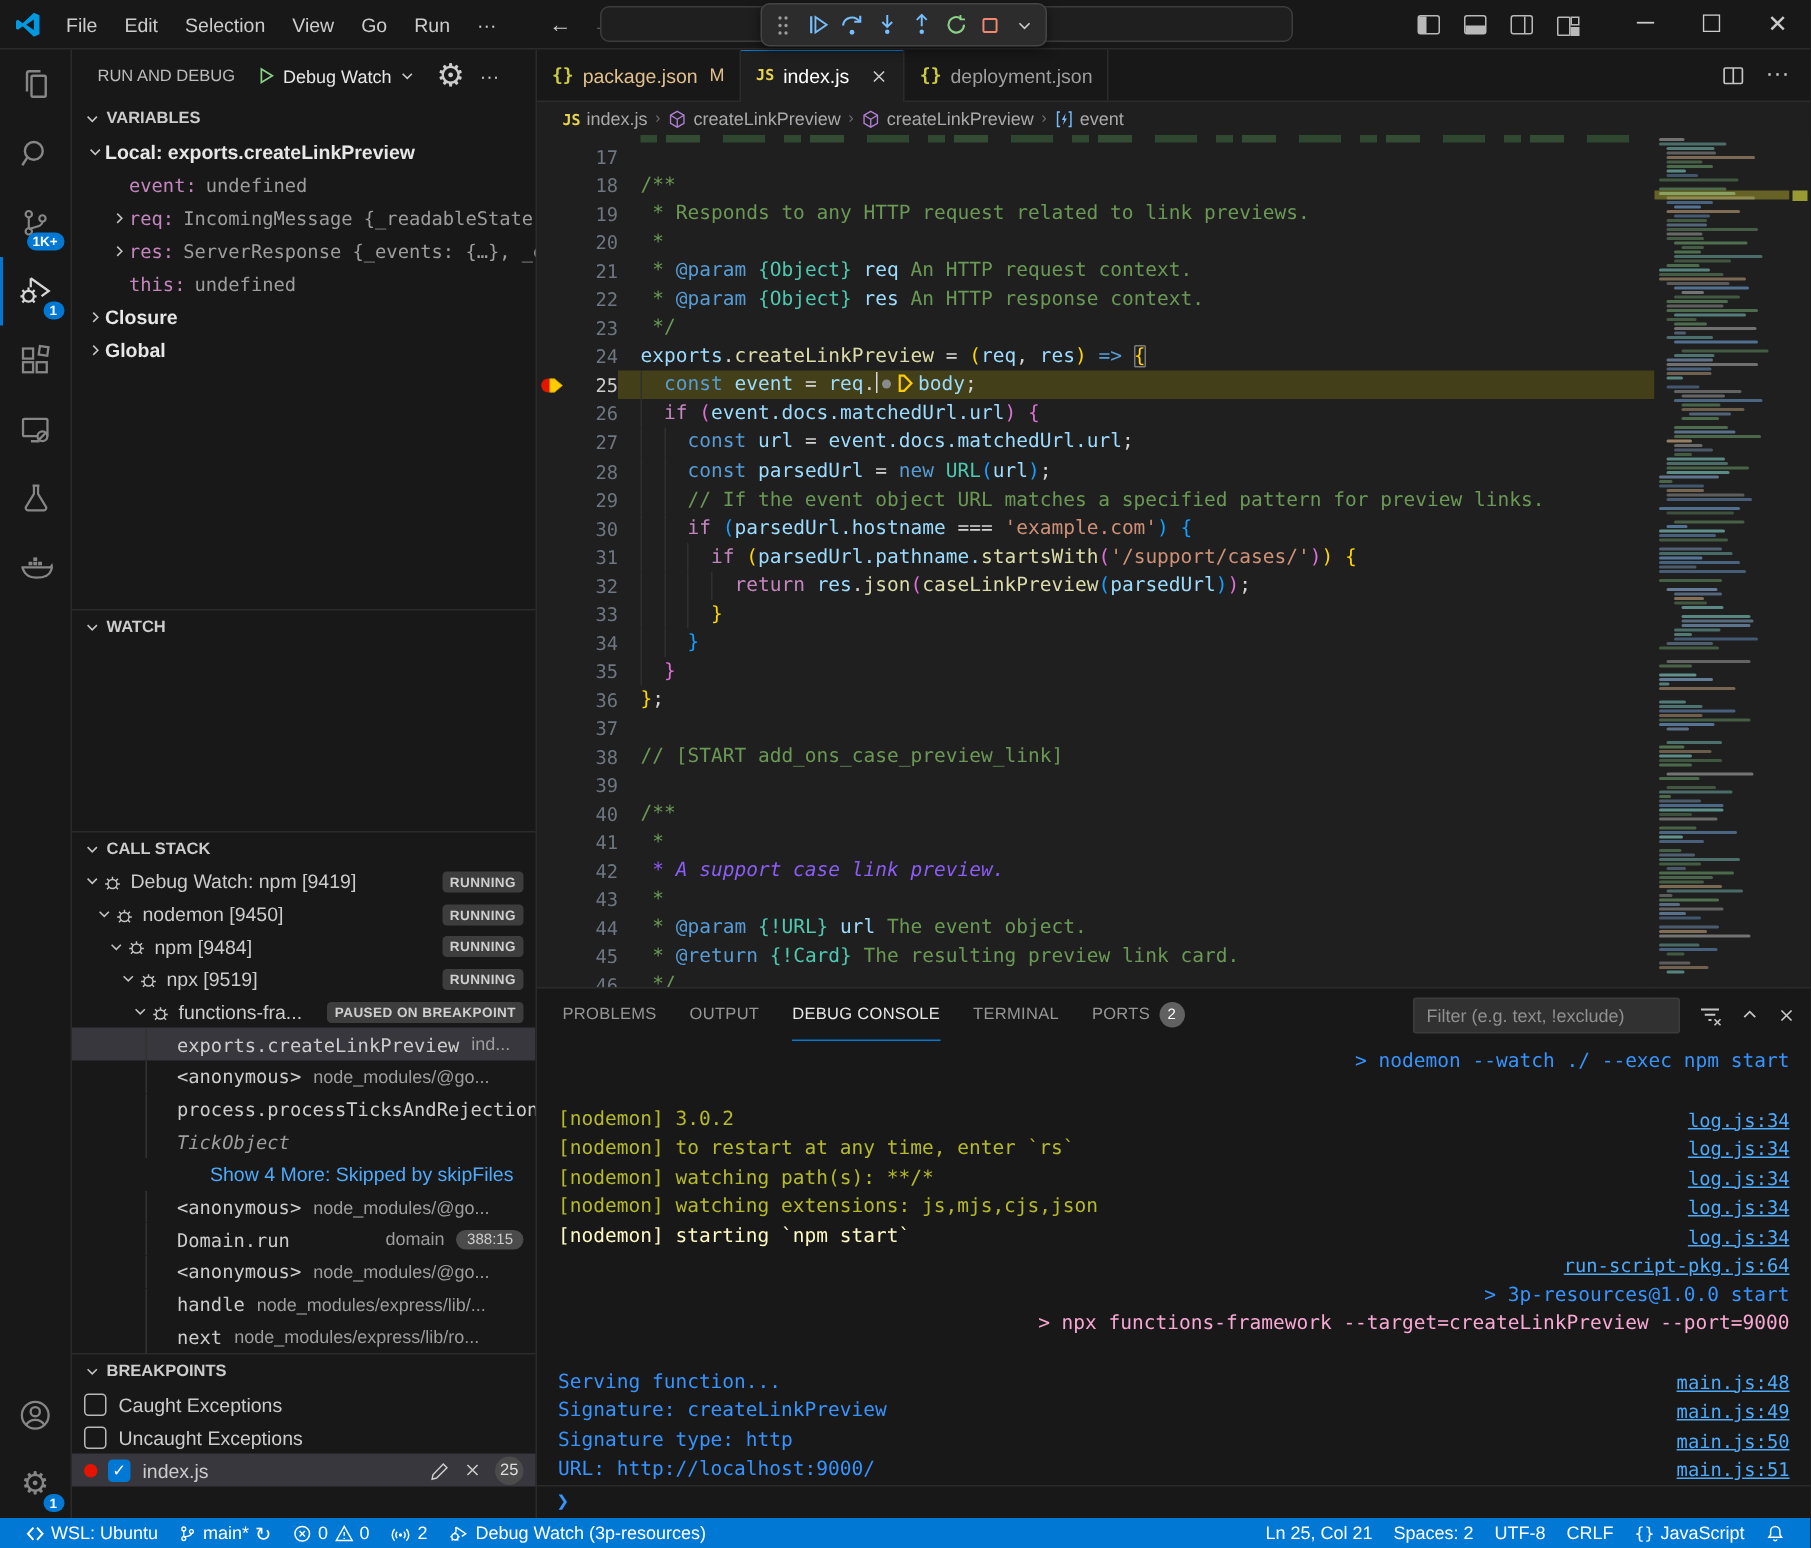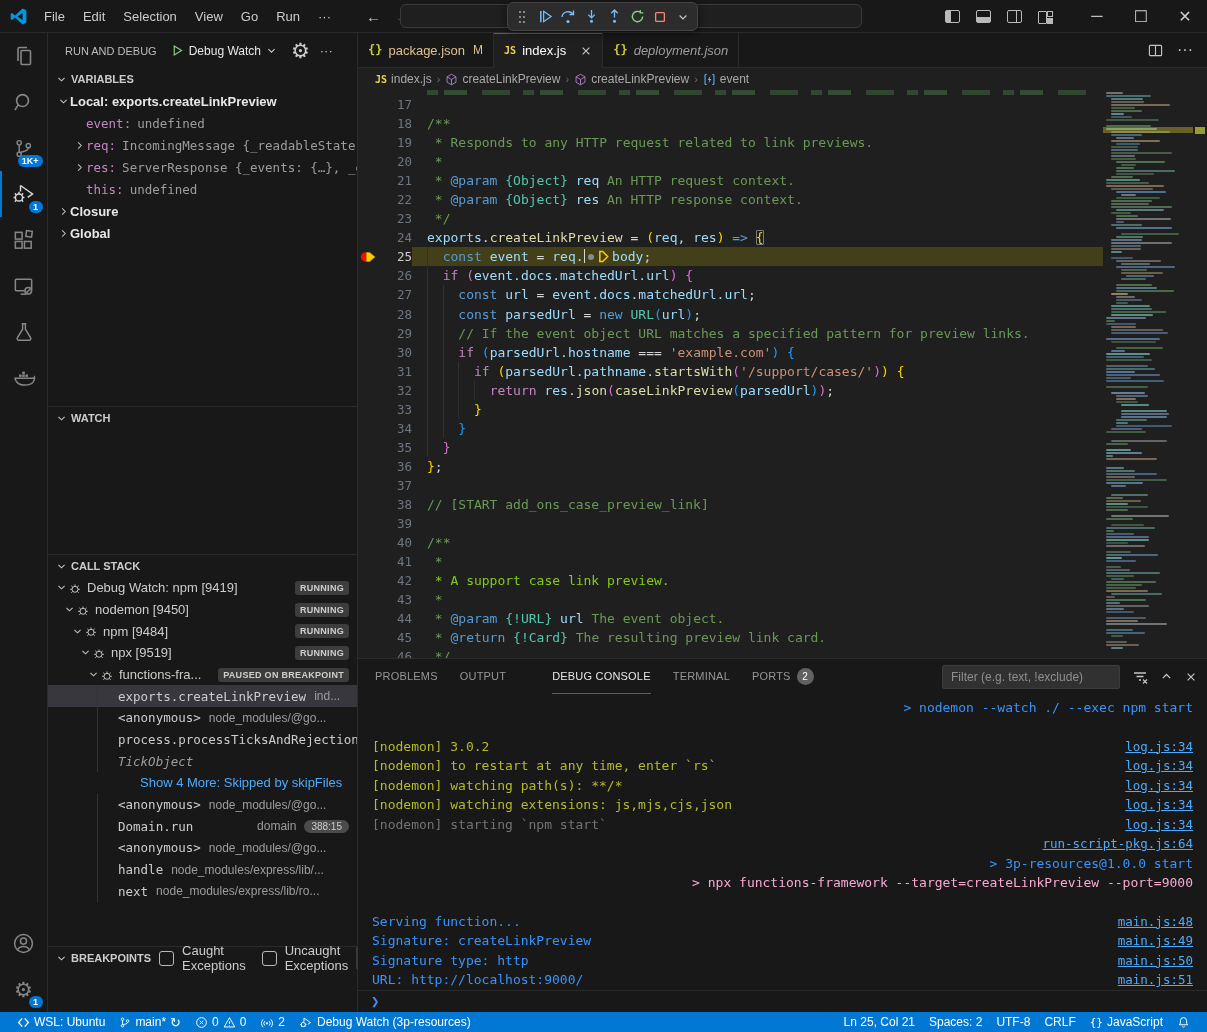--- a/index.html
+++ b/index.html
@@ -124,21 +124,21 @@
   .mm-bar { position:absolute; height:2px; border-radius:1px; }
   .mm-hl { position:absolute; left:0; right:0; height:6px; background:rgba(210,200,50,.4); }
   .vscroll { position:absolute; right:0; top:0; bottom:0; width:14px; background:#1f1f1f; }
   .vs-mark { position:absolute; left:2px; right:2px; height:7px; background:#9a9a33; }
 
   
   .panel { flex:1; border-top:1px solid #2b2b2b; background:#181818; display:flex; flex-direction:column; min-height:0; }
   .panel-tabs { height:35px; display:flex; align-items:center; padding:0 10px 0 17px; flex-shrink:0; }
   .ptab { font-size:11px; color:#969696; margin-right:22px; height:100%; display:flex; align-items:center; gap:6px;
     border-bottom:1px solid transparent; letter-spacing:.2px; }
-  .ptab.active { color:#e7e7e7; border-bottom:1px solid #0078d4;margin-left:24px; }
+  .ptab.active { color:#e7e7e7; border-bottom:1px solid #0078d4; }
   .ptab-badge { background:#616161; color:#fff; font-size:10px; width:17px; height:17px; border-radius:50%;
     display:flex; align-items:center; justify-content:center; }
   .panel-right { margin-left:auto; display:flex; align-items:center; gap:12px; color:#c5c5c5; }
   .filter-input { width:178px; height:24px; background:#313131; border:1px solid #3c3c3c; border-radius:2px;
     color:#cccccc; font-size:12px; padding:0 8px; outline:none; font-family:"Liberation Sans",sans-serif; }
   .filter-input::placeholder { color:#8f8f8f; }
   .console { flex:1; padding-top:4px; overflow:hidden; display:flex; flex-direction:column; }
   .console-line { height:19.5px; line-height:19.5px; display:flex; padding:0 14px;
     font-family:"DejaVu Sans Mono",monospace; font-size:13px; white-space:pre;justify-content:flex-end; }
   .console-link { margin-left:auto; color:#4daafc; text-decoration:underline; font-size:12.5px; }
@@ -536,21 +536,21 @@
             <div class="cs-guide"></div>
             <span class="cs-frame-label">handle</span>
             <span class="cs-file">node_modules/express/lib/...</span>
           </div>
           <div class="cs-row" style="padding-left: 70px;">
             <div class="cs-guide"></div>
             <span class="cs-frame-label">next</span>
             <span class="cs-file">node_modules/express/lib/ro...</span>
           </div>
         </div>
-        <div class="section" style="flex: 1 1 0%; display: flex; flex-direction: row; margin-top: 44px;">
+        <div class="section" style="flex: 1 1 0%; display: flex; flex-direction: column;">
           <div class="section-header">
             <span class="twisty">
               <svg width="11" height="11" viewBox="0 0 16 16" fill="none" stroke="#c5c5c5" stroke-width="1.5">
                 <path d="M3.5 5.5L8 10l4.5-4.5"></path>
               </svg>
             </span>
             <span>BREAKPOINTS</span>
           </div>
           <div class="bp-row">
             <span class="checkbox"></span>
@@ -593,21 +593,21 @@
           <span class="js-ico">JS</span>
           <span>index.js</span>
           <span style="margin-left: 8px;">
             <svg width="12" height="12" viewBox="0 0 16 16" stroke="#ccc" stroke-width="1.4">
               <path d="M3.5 3.5l9 9M12.5 3.5l-9 9"></path>
             </svg>
           </span>
         </div>
         <div class="tab">
           <span class="json-ico">{}</span>
-          <span style="font-style: italic; text-align: right;">deployment.json</span>
+          <span style=" text-align: right;">deployment.json</span>
         </div>
         <div class="tab-fill">
           <span>
             <svg width="15" height="15" viewBox="0 0 16 16" fill="none" stroke="#c5c5c5" stroke-width="1.2">
               <rect x="1.5" y="2.5" width="13" height="11" rx="1"></rect>
               <path d="M8 2.5v11"></path>
             </svg>
           </span>
           <span>···</span>
         </div>
@@ -674,21 +674,21 @@
           <div class="editor-line"><div class="g-bp"></div><div class="g-num">32</div><div class="l-code"><div class="indent-guide" style="left: 15px;"></div><div class="indent-guide" style="left: 30.66px;"></div><div class="indent-guide" style="left: 46.32px;"></div><div class="indent-guide" style="left: 61.98px;"></div><span style="color: rgb(212, 212, 212);">        </span><span style="color: rgb(197, 134, 192);">return</span><span style="color: rgb(212, 212, 212);"> </span><span style="color: rgb(156, 220, 254);">res</span><span style="color: rgb(212, 212, 212);">.</span><span style="color: rgb(220, 220, 170);">json</span><span style="color: rgb(218, 112, 214);">(</span><span style="color: rgb(220, 220, 170);">caseLinkPreview</span><span style="color: rgb(23, 159, 255);">(</span><span style="color: rgb(156, 220, 254);">parsedUrl</span><span style="color: rgb(23, 159, 255);">)</span><span style="color: rgb(218, 112, 214);">)</span><span style="color: rgb(212, 212, 212);">;</span></div></div>
           <div class="editor-line"><div class="g-bp"></div><div class="g-num">33</div><div class="l-code"><div class="indent-guide" style="left: 15px;"></div><div class="indent-guide" style="left: 30.66px;"></div><div class="indent-guide" style="left: 46.32px;"></div><span style="color: rgb(212, 212, 212);">      </span><span style="color: rgb(255, 215, 0);">}</span></div></div>
           <div class="editor-line"><div class="g-bp"></div><div class="g-num">34</div><div class="l-code"><div class="indent-guide" style="left: 15px;"></div><div class="indent-guide" style="left: 30.66px;"></div><span style="color: rgb(212, 212, 212);">    </span><span style="color: rgb(23, 159, 255);">}</span></div></div>
           <div class="editor-line"><div class="g-bp"></div><div class="g-num">35</div><div class="l-code"><div class="indent-guide" style="left: 15px;"></div><span style="color: rgb(212, 212, 212);">  </span><span style="color: rgb(218, 112, 214);">}</span></div></div>
           <div class="editor-line"><div class="g-bp"></div><div class="g-num">36</div><div class="l-code"><span style="color: rgb(255, 215, 0);">}</span><span style="color: rgb(212, 212, 212);">;</span></div></div>
           <div class="editor-line"><div class="g-bp"></div><div class="g-num">37</div><div class="l-code"></div></div>
           <div class="editor-line"><div class="g-bp"></div><div class="g-num">38</div><div class="l-code"><span style="color: rgb(106, 153, 85);">// [START add_ons_case_preview_link]</span></div></div>
           <div class="editor-line"><div class="g-bp"></div><div class="g-num">39</div><div class="l-code"></div></div>
           <div class="editor-line"><div class="g-bp"></div><div class="g-num">40</div><div class="l-code"><span style="color: rgb(106, 153, 85);">/**</span></div></div>
           <div class="editor-line"><div class="g-bp"></div><div class="g-num">41</div><div class="l-code"><span style="color: rgb(106, 153, 85);"> *</span></div></div>
-          <div class="editor-line"><div class="g-bp"></div><div class="g-num">42</div><div class="l-code"><span style="color: #84cc16;"> * A support case link preview.</span></div></div>
+          <div class="editor-line"><div class="g-bp"></div><div class="g-num">42</div><div class="l-code"><span style="color: #8b5cf6; font-style: italic;"> * A support case link preview.</span></div></div>
           <div class="editor-line"><div class="g-bp"></div><div class="g-num">43</div><div class="l-code"><span style="color: rgb(106, 153, 85);"> *</span></div></div>
           <div class="editor-line"><div class="g-bp"></div><div class="g-num">44</div><div class="l-code"><span style="color: rgb(106, 153, 85);"> * </span><span style="color: rgb(86, 156, 214);">@param</span><span style="color: rgb(106, 153, 85);"> </span><span style="color: rgb(78, 201, 176);">{!URL}</span><span style="color: rgb(106, 153, 85);"> </span><span style="color: rgb(156, 220, 254);">url</span><span style="color: rgb(106, 153, 85);"> The event object.</span></div></div>
           <div class="editor-line"><div class="g-bp"></div><div class="g-num">45</div><div class="l-code"><span style="color: rgb(106, 153, 85);"> * </span><span style="color: rgb(86, 156, 214);">@return</span><span style="color: rgb(106, 153, 85);"> </span><span style="color: rgb(78, 201, 176);">{!Card}</span><span style="color: rgb(106, 153, 85);"> </span><span style="color: rgb(106, 153, 85);">The resulting preview link card.</span></div></div>
           <div class="editor-line"><div class="g-bp"></div><div class="g-num">46</div><div class="l-code"><span style="color: rgb(106, 153, 85);"> */</span></div></div>
         </div>
       <div class="minimap" id="minimap">
           <div class="mm-bar" style="top: 2px; left: 3px; width: 16.596px; background: rgb(138, 138, 138); opacity: 0.773599;"></div>
           <div class="mm-bar" style="top: 5px; left: 3px; width: 44.995px; background: rgb(106, 166, 160); opacity: 0.582043;"></div>
           <div class="mm-bar" style="top: 8px; left: 8px; width: 32.3795px; background: rgb(106, 166, 160); opacity: 0.688601;"></div>
           <div class="mm-bar" style="top: 11px; left: 8px; width: 32.8718px; background: rgb(138, 138, 138); opacity: 0.603229;"></div>
@@ -894,21 +894,21 @@
             </span>
           </div>
         </div>
       <div class="console" id="console">
           <div class="console-line"><span style="color: rgb(55, 148, 255);">&gt; nodemon --watch ./ --exec npm start</span></div>
           <div class="console-line"></div>
           <div class="console-line"><span style="color: rgb(181, 186, 42);">[nodemon] 3.0.2</span><span class="console-link">log.js:34</span></div>
           <div class="console-line"><span style="color: rgb(181, 186, 42);">[nodemon] to restart at any time, enter `rs`</span><span class="console-link">log.js:34</span></div>
           <div class="console-line"><span style="color: rgb(181, 186, 42);">[nodemon] watching path(s): **/*</span><span class="console-link">log.js:34</span></div>
           <div class="console-line"><span style="color: rgb(181, 186, 42);">[nodemon] watching extensions: js,mjs,cjs,json</span><span class="console-link">log.js:34</span></div>
-          <div class="console-line"><span style="color: #737373;">[nodemon] starting `npm start`</span><span class="console-link">log.js:34</span></div>
+          <div class="console-line"><span style="color: #fef9c3;">[nodemon] starting `npm start`</span><span class="console-link">log.js:34</span></div>
           <div class="console-line"><span class="console-link">run-script-pkg.js:64</span></div>
           <div class="console-line"><span style="color: rgb(55, 148, 255);">&gt; 3p-resources@1.0.0 start</span></div>
           <div class="console-line"><span style="color: #f9a8d4;">&gt; npx functions-framework --target=createLinkPreview --port=9000</span></div>
           <div class="console-line"></div>
           <div class="console-line"><span style="color: rgb(55, 148, 255);">Serving function...</span><span class="console-link">main.js:48</span></div>
           <div class="console-line"><span style="color: rgb(55, 148, 255);">Signature: createLinkPreview</span><span class="console-link">main.js:49</span></div>
           <div class="console-line"><span style="color: rgb(55, 148, 255);">Signature type: http</span><span class="console-link">main.js:50</span></div>
           <div class="console-line"><span style="color: rgb(55, 148, 255);">URL: http://localhost:9000/</span><span class="console-link">main.js:51</span></div>
           <div class="console-input">
             <span>❯</span>

